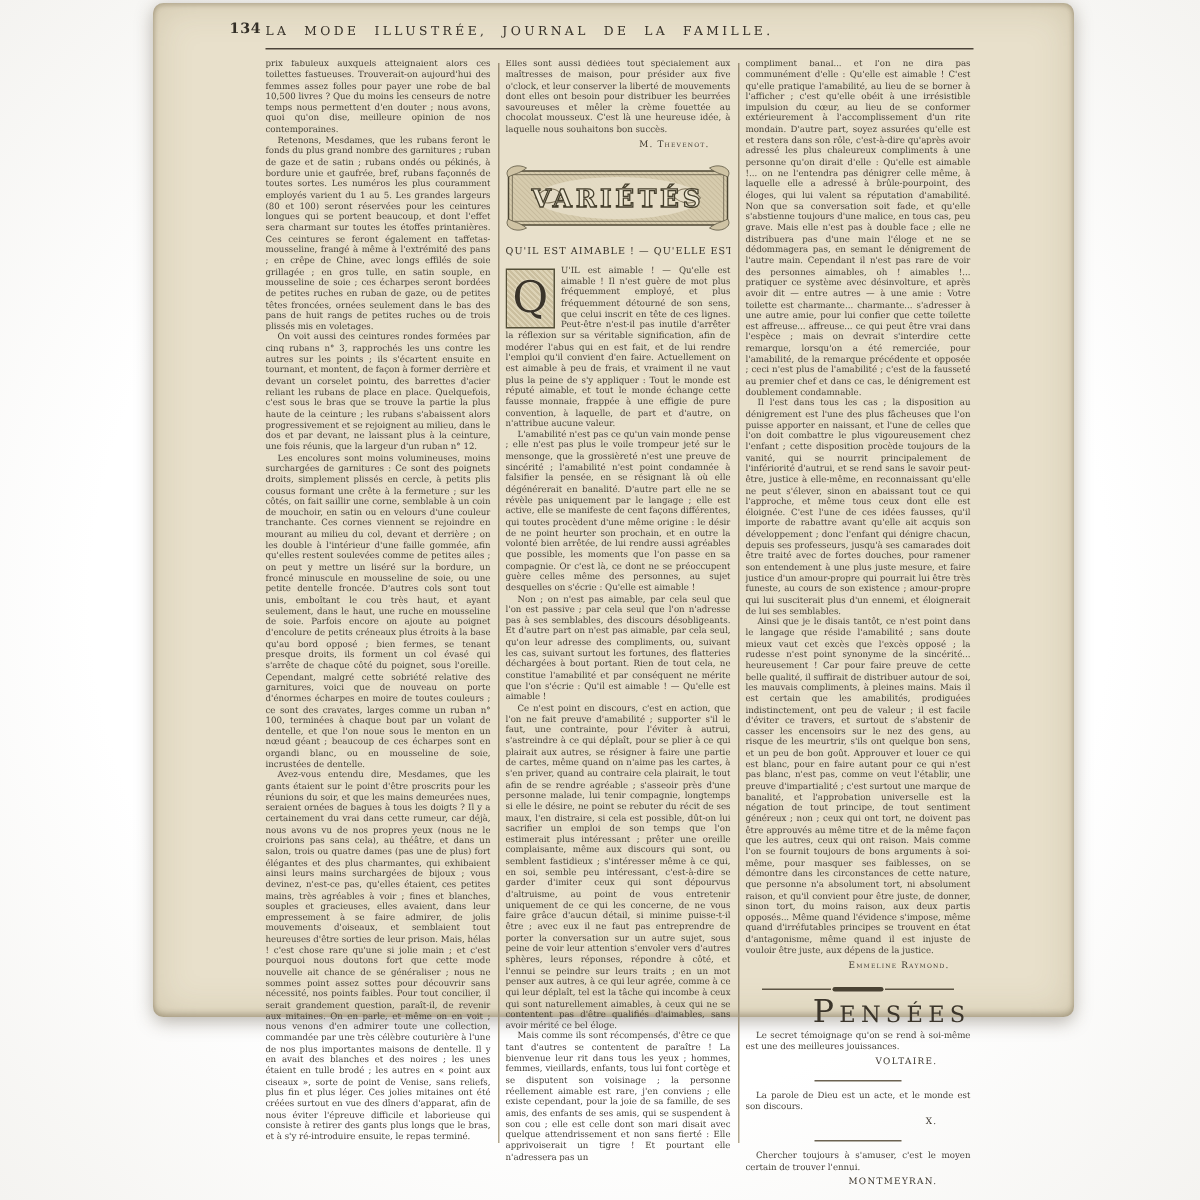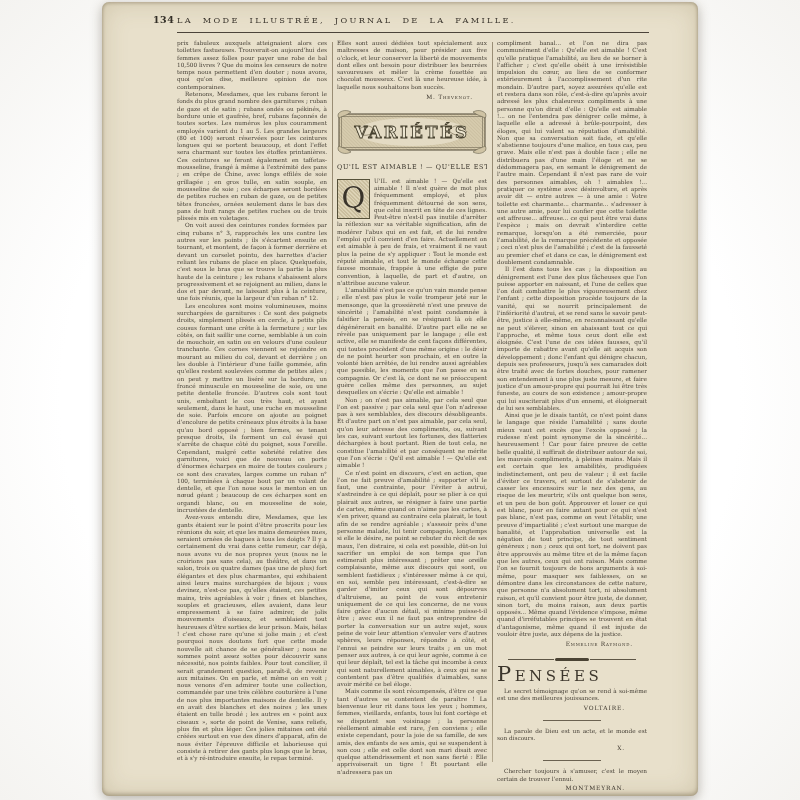--- a/index.html
+++ b/index.html
@@ -6,25 +6,26 @@
   body{
     width:800px;height:800px;overflow:hidden;
     background:#ffffff;
     font-family:"DejaVu Serif", serif;
   }
   .photo{
     position:relative;width:800px;height:800px;
     background:radial-gradient(ellipse at 50% 50%, #ffffff 60%, #f4f3f0 100%);
   }
   .paper{
-    position:absolute;left:102px;top:2px;width:596px;height:794px;
+    position:absolute;left:102px;top:2px;width:596px;height:676px;
     background:linear-gradient(105deg,#e0d6bd 0%,#e9e1cc 18%,#eae2ce 50%,#e6decan 70%,#e7dfc9 70%,#dcd2b8 100%);
     background-color:#e8e0cb;
     border-radius:7px;
     box-shadow:0 3px 12px rgba(60,50,30,.35), inset 0 0 26px rgba(120,100,55,.22), inset 0 -2px 4px rgba(70,55,30,.35), inset 0 2px 3px rgba(70,55,30,.18);
+    padding-left:18px;
   }
   .content{
     position:absolute;left:75px;top:10px;width:472px;
     color:#403a31;
   }
   
   .masthead{position:relative;height:16px;}
   .page-number{
     position:absolute;left:-24px;top:2px;
     font-size:9.5px;font-weight:bold;letter-spacing:.5px;color:#332f27;
@@ -60,21 +61,21 @@
     border:1px solid #555039;box-sizing:border-box;
     background:repeating-linear-gradient(45deg,#ddd3b6 0 1.3px,#cbbf9f 1.3px 2.6px);
     display:flex;align-items:center;justify-content:center;
     font-size:29px;color:#3a342a;text-shadow:0 0 1px #fff8e6;
   }
   
   .fancy-rule{display:flex;align-items:center;width:128px;margin:9px auto 2px;}
   .fancy-rule .line{flex:1;height:1px;background:#5d5545;}
   .fancy-rule .core{width:34px;height:3.6px;background:#4a4334;border-radius:2px;margin:0 1px;}
   .pensees-title{
-    text-align:left;font-variant:small-caps;font-weight:normal;
+    text-align:right;font-variant:small-caps;font-weight:normal;
     font-size:21px;letter-spacing:3.5px;color:#3b352b;margin:10px 0 9px;
   }
   .quote p{text-indent:7px;}
   .attr{text-align:right;padding-right:22px;margin-top:2.5px;font-size:5.9px;letter-spacing:.9px;color:#3c362d;text-indent:0;}
   hr.qsep{width:58px;border:none;border-top:1px solid #6b6251;margin:8px auto 7px;}
 </style>
 </head>
 <body>
 
 <div class="photo">

